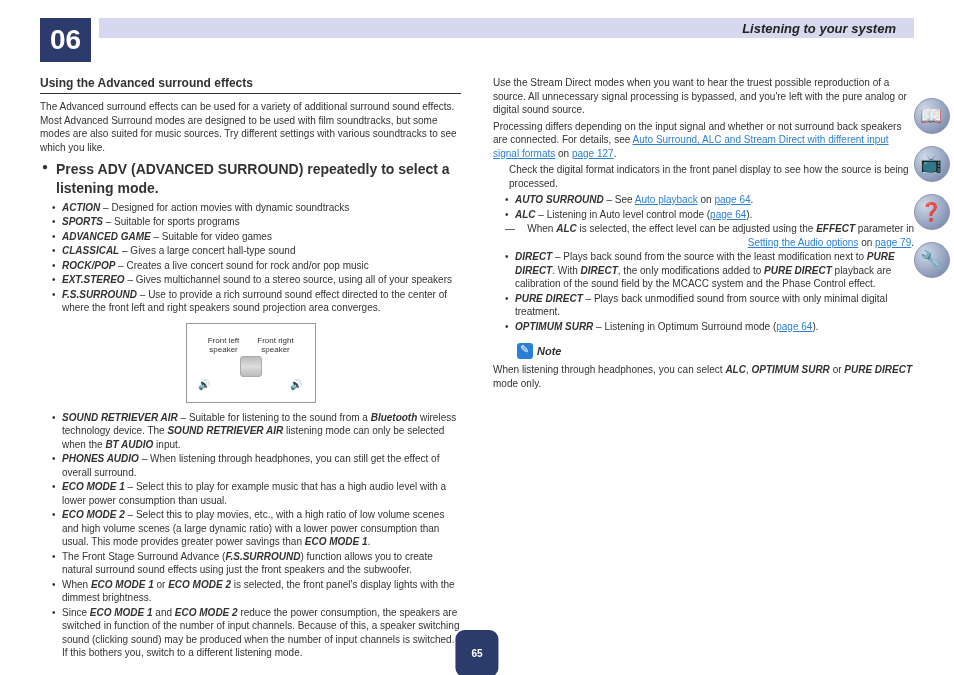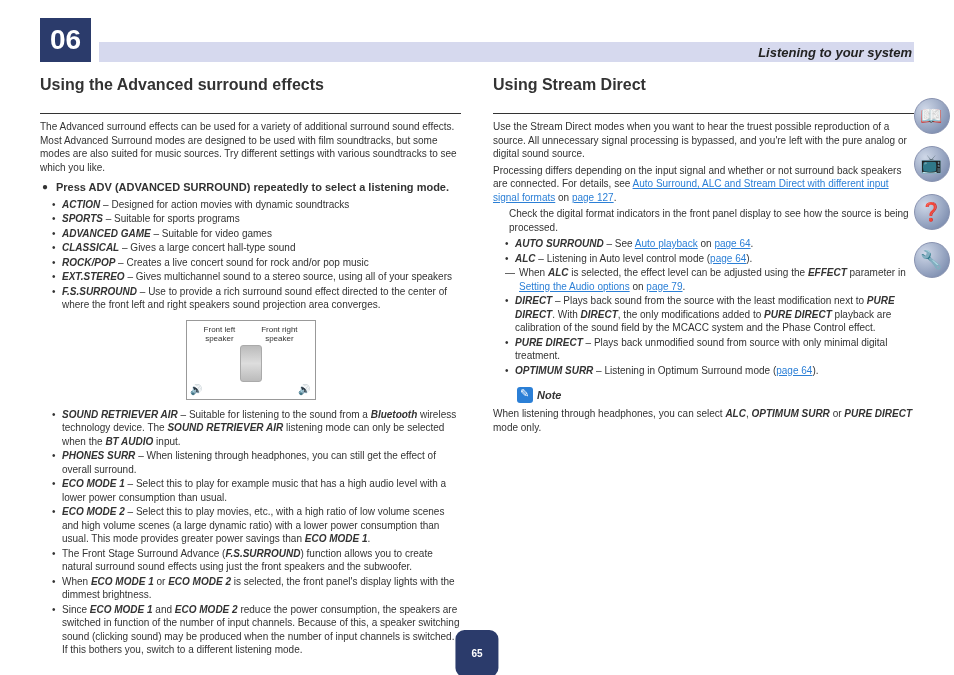--- a/index.html
+++ b/index.html
@@ -1,43 +1,43 @@
 <!DOCTYPE html>
 <html><head>
 <meta charset="utf-8">
 <style>
   * { box-sizing: border-box; margin: 0; padding: 0; }
   body { font-family: Arial, Helvetica, sans-serif; font-size: 10px; color: #333; background: #fff; width: 954px; height: 675px; position: relative; overflow: hidden; }
   .page { position: relative; width: 100%; height: 100%; }
-  .header { display: flex; align-items: flex-end; margin: 18px 40px 14px 40px; }
+  .header { display: flex; align-items: flex-start; margin: 18px 40px 14px 40px; }
   .chapnum { background: #2b3b6b; color: #fff; font-weight: bold; font-size: 28px; padding: 6px 10px; margin-right: 8px; }
-  .headerbar { flex: 1; height: 20px; background: #d6d9ee; display: flex; align-items: center; justify-content: flex-end; padding-right: 2px; }
+  .headerbar { flex: 1; height: 20px; background: #d6d9ee; display: flex; align-items: center; justify-content: flex-end; padding-right: 18px; }
   .headerbar span { font-weight: bold; font-style: italic; font-size: 13px; color: #222; }
   .content { display: flex; margin: 0 40px; gap: 32px; }
   .col { flex: 1; }
-  h2 { font-size: 16px; font-weight: bold; border-bottom: 1.5px solid #333; padding-bottom: 19px; margin-bottom: 6px; }
+  h2 { font-size: 12px; font-weight: bold; border-bottom: 1.5px solid #333; padding-bottom: 3px; margin-bottom: 6px; }
   p { line-height: 1.35; margin-bottom: 3px; }
   .bulleted { margin-left: 10px; }
   .bulleted li { list-style: none; position: relative; padding-left: 12px; line-height: 1.35; margin-bottom: 1px; }
   .bulleted li::before { content: "•"; position: absolute; left: 2px; }
-  .step { position: relative; padding-left: 16px; margin: 6px 0 3px 0; font-weight: bold; font-size: 11px; line-height: 1.35; }
+  .step { position: relative; padding-left: 16px; margin: 6px 0 3px 0; font-weight: bold; font-size: 14px; line-height: 1.35; }
   .step::before { content: "●"; position: absolute; left: 2px; font-size: 10px; }
   .noteicon { display: inline-block; width: 16px; height: 16px; background: #2b7fd6; border-radius: 3px; vertical-align: middle; margin-right: 4px; position: relative; }
   .noteicon::after { content: "✎"; color: #fff; position: absolute; left: 3px; top: 0px; font-size: 11px; }
   .notehdr { margin: 10px 0 4px 0; padding-left: 24px; }
   .notehdr b { font-size: 11px; vertical-align: middle; }
   a.link { color: #2b7fd6; text-decoration: underline; }
-  .diagram { margin: 8px auto; width: 130px; height: 80px; border: 1px solid #999; display: flex; flex-direction: column; align-items: center; justify-content: space-between; padding: 4px; font-size: 8px; text-align: center; }
+  .diagram { margin: 8px auto; width: 130px; height: 80px; border: 1px solid #999; display: flex; flex-direction: column; align-items: center; justify-content: space-between; padding: 12px; font-size: 8px; text-align: center; }
   .diagram .spklabels { display: flex; justify-content: space-between; width: 100%; }
   .diagram .spkshape { width: 22px; height: 44px; background: linear-gradient(#bbb,#ddd,#bbb); border: 1px solid #aaa; border-radius: 3px; margin: 2px auto; }
   .diagram .feet { display: flex; justify-content: space-between; width: 100%; font-size: 10px; }
   .pagenum { position: absolute; bottom: 16px; left: 50%; transform: translateX(-50%); background: #2b3b6b; color: #fff; font-weight: bold; font-size: 10px; padding: 18px 16px; border-radius: 9px; }
   .sidethumbs { position: absolute; right: 4px; top: 80px; display: flex; flex-direction: column; gap: 12px; }
   .thumb { width: 36px; height: 36px; border-radius: 50%; background: radial-gradient(circle at 30% 30%, #cfd8e8, #6b7da3); border: 1px solid #8892b0; display: flex; align-items: center; justify-content: center; font-size: 18px; color: #2b3b6b; }
-  .sub { padding-left: 26px; position: relative; line-height: 1.35; margin-bottom: 1px; }
+  .sub { padding-left: 26px; position: relative; line-height: 1.35; margin-bottom: 1px; text-align: right; }
   .sub::before { content: "—"; position: absolute; left: 12px; }
   b { font-weight: bold; font-style: italic; }
   em { font-style: italic; font-weight: bold; }
 </style>
 </head>
 <body>
 <div class="page">
 
 <div class="header">
   <div class="chapnum">06</div>
@@ -67,34 +67,33 @@
             <span>Front right speaker</span>
           </div>
       <div class="spkshape"></div>
       <div class="feet">
             <span>🔊</span>
             <span>🔊</span>
           </div>
     </div>
     <ul class="bulleted">
       <li><b>SOUND RETRIEVER AIR</b><span> – Suitable for listening to the sound from a </span><em>Bluetooth</em><span> wireless technology device. The </span><b>SOUND RETRIEVER AIR</b><span> listening mode can only be selected when the </span><b>BT AUDIO</b><span> input.</span></li>
-      <li><b>PHONES SURR</b><span> – When listening through headphones, you can still get the effect of overall surround.</span></li>
+      <li><b>PHONES AUDIO</b><span> – When listening through headphones, you can still get the effect of overall surround.</span></li>
       <li><b>ECO MODE 1</b><span> – Select this to play for example music that has a high audio level with a lower power consumption than usual.</span></li>
       <li><b>ECO MODE 2</b><span> – Select this to play movies, etc., with a high ratio of low volume scenes and high volume scenes (a large dynamic ratio) with a lower power consumption than usual. This mode provides greater power savings than </span><b>ECO MODE 1</b><span>.</span></li>
     </ul>
     <ul class="bulleted">
       <li><span>The Front Stage Surround Advance (</span><b>F.S.SURROUND</b><span>) function allows you to create natural surround sound effects using just the front speakers and the subwoofer.</span></li>
       <li><span>When </span><b>ECO MODE 1</b><span> or </span><b>ECO MODE 2</b><span> is selected, the front panel's display lights with the dimmest brightness.</span></li>
       <li><span>Since </span><b>ECO MODE 1</b><span> and </span><b>ECO MODE 2</b><span> reduce the power consumption, the speakers are switched in function of the number of input channels. Because of this, a speaker switching sound (clicking sound) may be produced when the number of input channels is switched. If this bothers you, switch to a different listening mode.</span></li>
 
     </ul>
   </div>
 
   <div class="col">
-    <h2>Using Stream Direct</h2>
     <p>Use the Stream Direct modes when you want to hear the truest possible reproduction of a source. All unnecessary signal processing is bypassed, and you're left with the pure analog or digital sound source.</p>
     <p><span>Processing differs depending on the input signal and whether or not surround back speakers are connected. For details, see </span><a class="link">Auto Surround, ALC and Stream Direct with different input signal formats</a><span> on </span><a class="link">page 127</a><span>.</span></p>
     <p style="padding-left:16px">Check the digital format indicators in the front panel display to see how the source is being processed.</p>
     <ul class="bulleted">
       <li><b>AUTO SURROUND</b><span> – See </span><a class="link">Auto playback</a><span> on </span><a class="link">page 64</a><span>.</span></li>
       <li><b>ALC</b><span> – Listening in Auto level control mode (</span><a class="link">page 64</a><span>).</span></li>
     </ul>
     <div class="sub"><span>When </span><b>ALC</b><span> is selected, the effect level can be adjusted using the </span><b>EFFECT</b><span> parameter in </span><a class="link">Setting the Audio options</a><span> on </span><a class="link">page 79</a><span>.</span></div>
     <ul class="bulleted">
       <li><b>DIRECT</b><span> – Plays back sound from the source with the least modification next to </span><b>PURE DIRECT</b><span>. With </span><b>DIRECT</b><span>, the only modifications added to </span><b>PURE DIRECT</b><span> playback are calibration of the sound field by the MCACC system and the Phase Control effect.</span></li>

